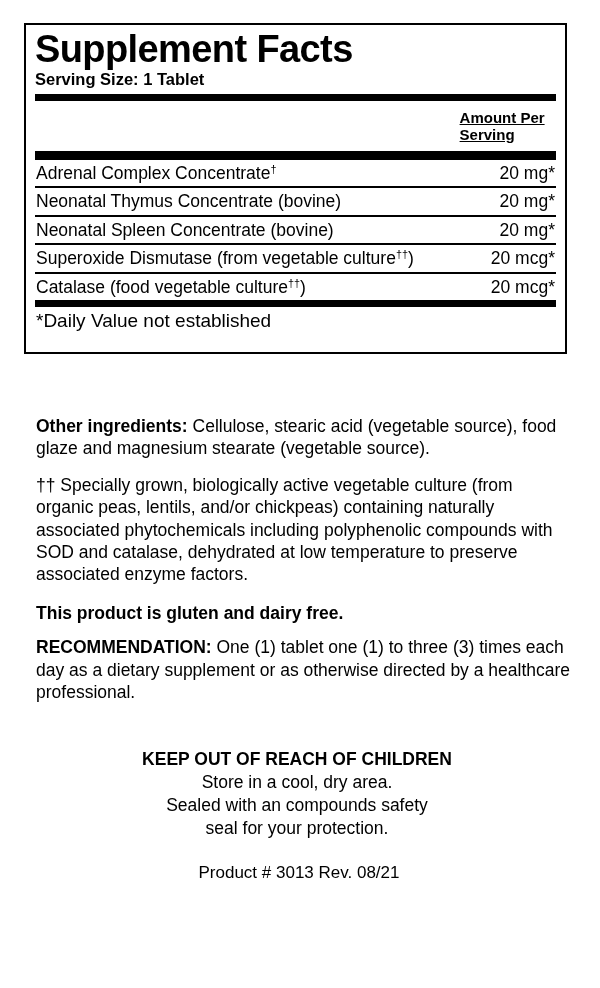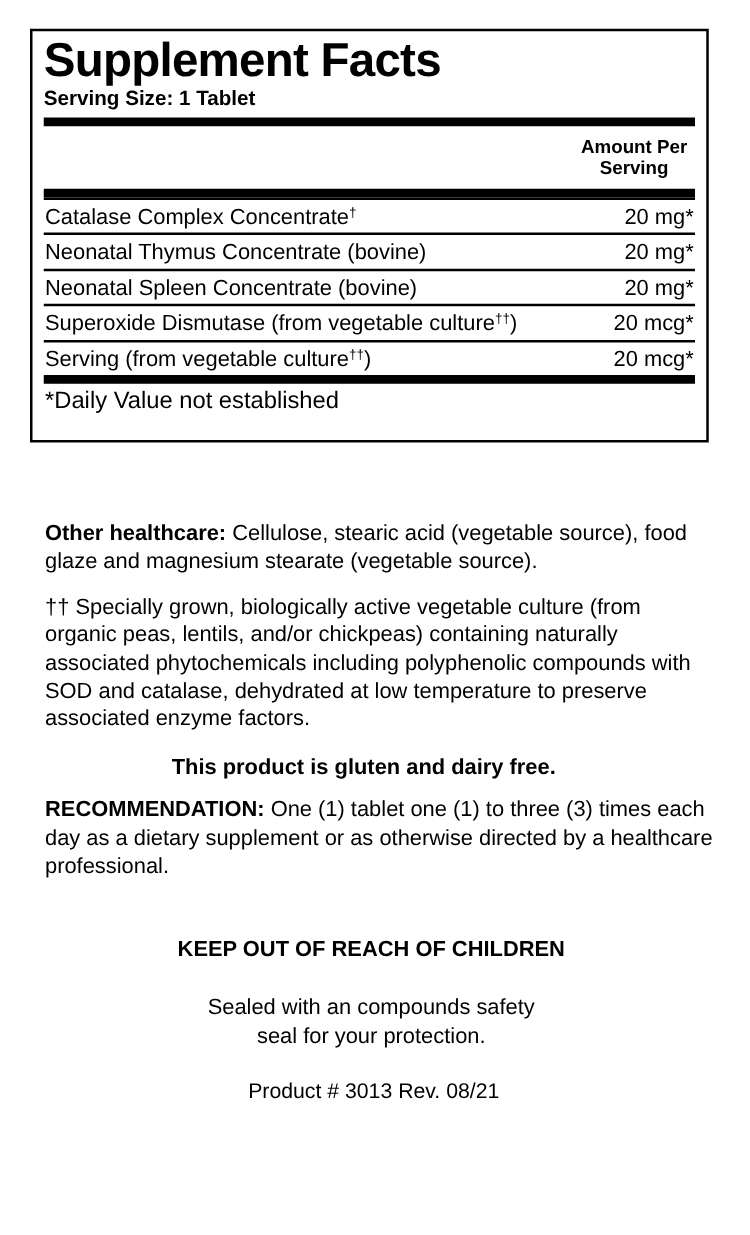--- a/index.html
+++ b/index.html
@@ -71,25 +71,26 @@
     white-space: nowrap;
   }
   .col-amt {
     text-align: right;
     font-size: 17.5px;
     line-height: 1.0;
     padding: 5px 1px 4px 10px !important;
     white-space: nowrap;
   }
   .hdr-cell {
-    text-align: center;
+    text-align: left;
     font-size: 15px;
     font-weight: bold;
     line-height: 1.12;
     padding: 9px 1px 7px 0 !important;
+    text-decoration: underline;
   }
   .hdr-spacer { padding: 0 !important; }
   .row-rule td {
     padding: 0 !important;
     height: 2px;
   }
   .row-rule .bar {
     height: 2px;
     background: #000;
     width: 100%;
@@ -127,21 +128,20 @@
     line-height: 1.28;
     margin: 0 0 15px 0;
     text-align: left;
   }
   .para.tight { margin-bottom: 14px; }
   .para b { font-weight: bold; }
 
   .centered-bold {
     font-size: 17.5px;
     font-weight: bold;
-    text-align: center;
     line-height: 1.28;
     margin: 16px 0 12px 0;
     padding-right: 28px;
   }
 
   .koroc {
     font-size: 17.5px;
     font-weight: bold;
     text-align: center;
     line-height: 1.3;
@@ -195,21 +195,21 @@
             </td>
         </tr>
 
         <tr class="row-rule">
             <td colspan="2">
               <div class="bar"></div>
             </td>
           </tr>
 
         <tr>
-          <td class="col-name"><span>Catalase Complex Concentrate</span><sup>†</sup></td>
+          <td class="col-name"><span>Adrenal Complex Concentrate</span><sup>†</sup></td>
           <td class="col-amt">20 mg*</td>
         </tr>
         <tr class="row-rule">
             <td colspan="2">
               <div class="bar"></div>
             </td>
           </tr>
 
         <tr>
           <td class="col-name"><span>Neonatal Thymus Concentrate (bovine)</span></td>
@@ -235,52 +235,52 @@
           <td class="col-name"><span>Superoxide Dismutase (from vegetable culture</span><sup>††</sup><span>)</span></td>
           <td class="col-amt">20 mcg*</td>
         </tr>
         <tr class="row-rule">
             <td colspan="2">
               <div class="bar"></div>
             </td>
           </tr>
 
         <tr>
-          <td class="col-name"><span>Serving (from vegetable culture</span><sup>††</sup><span>)</span></td>
+          <td class="col-name"><span>Catalase (food vegetable culture</span><sup>††</sup><span>)</span></td>
           <td class="col-amt">20 mcg*</td>
         </tr>
       </tbody>
     </table>
 
     <div class="rule-thick"></div>
 
     <div class="dv-note">*Daily Value not established</div>
   </div>
 
   <div class="body-copy">
 
     <p class="para tight">
-      <b>Other healthcare:</b><span> Cellulose, stearic acid (vegetable source), food glaze and magnesium stearate (vegetable source).</span>
+      <b>Other ingredients:</b><span> Cellulose, stearic acid (vegetable source), food glaze and magnesium stearate (vegetable source).</span>
     </p>
 
 
     <p class="para">†† Specially grown, biologically active vegetable culture (from organic peas, lentils, and/or chickpeas) containing naturally associated phytochemicals including polyphenolic compounds with SOD and catalase, dehydrated at low temperature to preserve associated enzyme factors.</p>
 
     <p class="centered-bold">This product is gluten and dairy free.</p>
 
     <p class="para">
       <b>RECOMMENDATION:</b><span> One (1) tablet one (1) to three (3) times each day as a dietary supplement or as otherwise directed by a healthcare professional.</span>
     </p>
 
     <div class="spacer-lg"></div>
 
     <p class="koroc">KEEP OUT OF REACH OF CHILDREN</p>
 
     <p class="store-lines">
-      <br>
+      <span>Store in a cool, dry area.</span><br>
       <span>Sealed with an compounds safety</span><br>
       <span>seal for your protection.</span>
     </p>
 
     <div class="spacer-md"></div>
 
     <p class="product-line">Product # 3013  Rev. 08/21</p>
   </div>
 
 </div>

